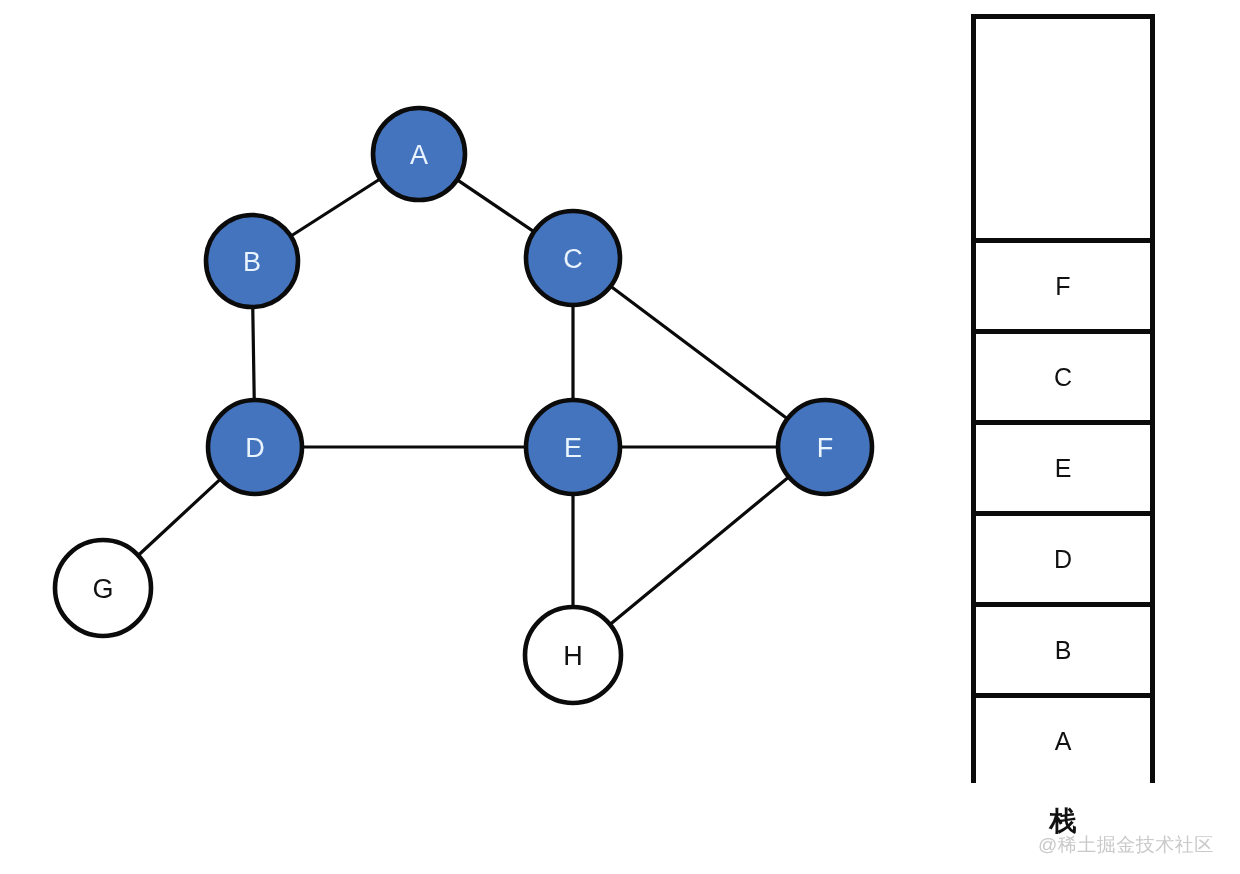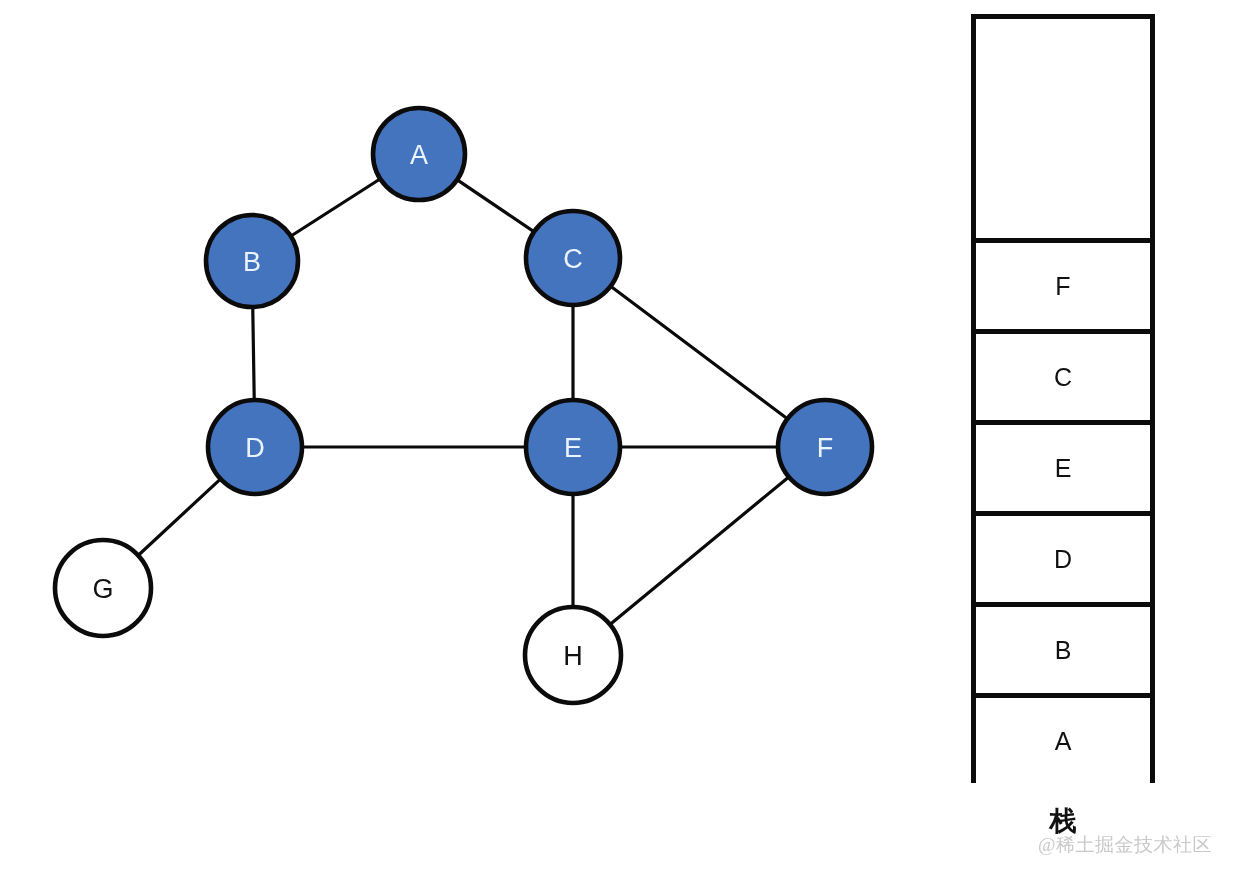--- a/index.html
+++ b/index.html
@@ -90,21 +90,21 @@
     text-align: center;
     font-family: "DejaVu Sans", sans-serif;
     font-size: 27px;
     color: #111111;
     font-weight: 700;
   }
   #watermark {
     position: absolute;
     left: 1038px;
     top: 832px;
-    font-family: Liberation Serif, serif;
+    font-family: Liberation Sans, sans-serif;
     font-size: 19px;
     color: #c9c9c9;
     white-space: nowrap;
     letter-spacing: 0.5px;
   }
 </style>
 </head>
 <body>
 
 <div id="canvas">

